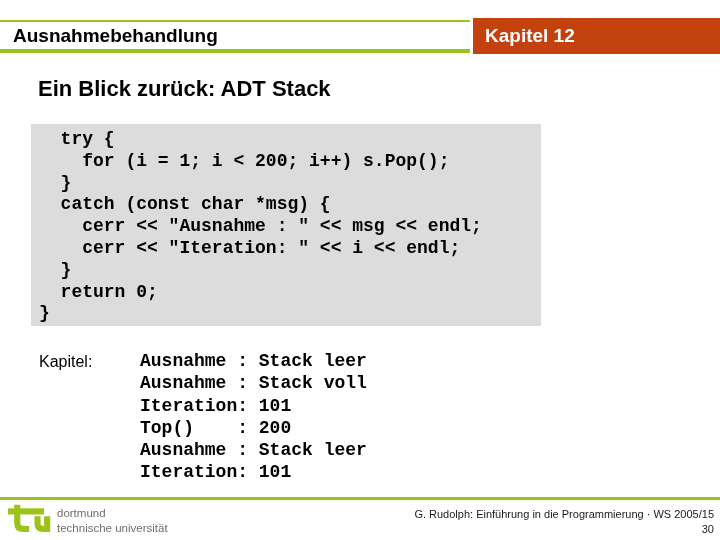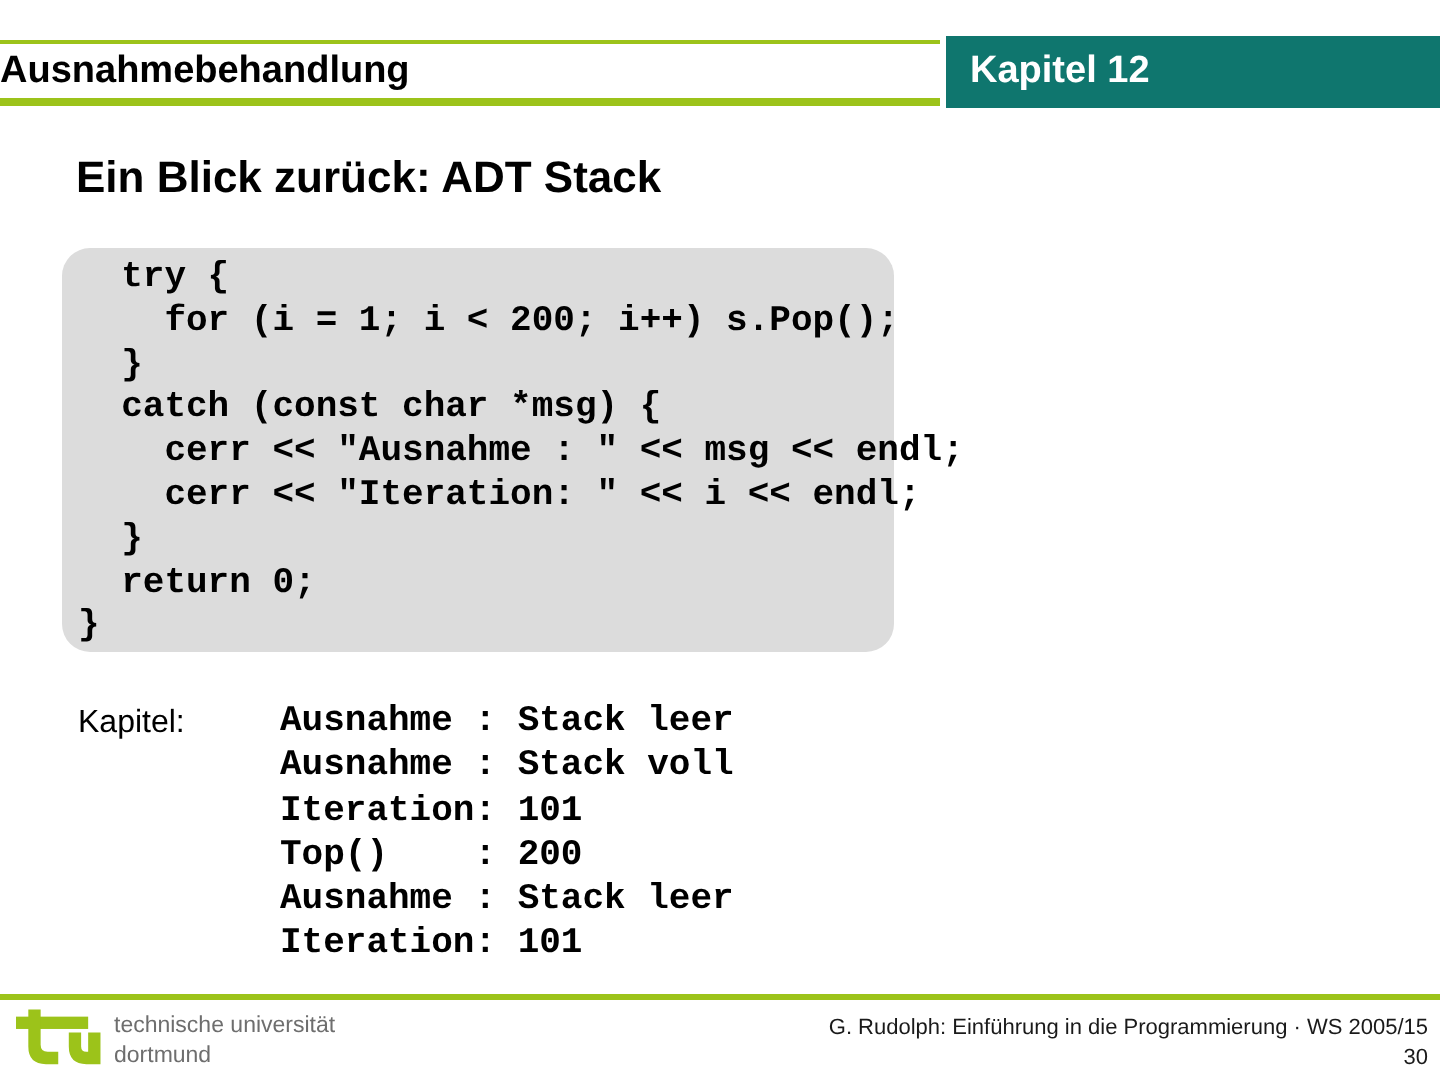--- a/index.html
+++ b/index.html
@@ -16,29 +16,30 @@
 
   
   .header-left {
     position: absolute;
     left: 0; top: 20px;
     width: 470px; height: 33px;
     background: #ffffff;
     border-top: 2px solid #9CC31A;
     border-bottom: 4px solid #9CC31A;
     line-height: 27px;
+    padding-left: 13px;
     font-size: 19px;
     font-weight: bold;
     color: #000;
   }
   .header-right {
     position: absolute;
     left: 473px; top: 18px;
     width: 247px; height: 36px;
-    background: #0f766e;
+    background: #c2410c;
     color: #ffffff;
     font-size: 19px;
     font-weight: bold;
     line-height: 36px;
     padding-left: 12px;
   }
 
   
   .subtitle {
     position: absolute;
@@ -50,24 +51,23 @@
     position: absolute;
     left: 240px; top: 99px;
     width: 253px;
     text-align: right;
     font-size: 16px;
     font-style: italic;
   }
   .code-box {
     position: absolute;
     left: 31px; top: 124px;
-    width: 416px; height: 202px;
+    width: 510px; height: 202px;
     background: #DCDCDC;
     padding: 5px 12px 0 8px;
-    border-radius: 14px;
   }
   .code-line, .out-line {
     font-family: "Liberation Mono", monospace;
     font-weight: bold;
     font-size: 18px;
     line-height: 21.8px;
     white-space: pre;
   }
   .output-label {
     position: absolute;
@@ -151,22 +151,22 @@
     <svg width="44" height="30" viewBox="0 0 50 34" xmlns="http://www.w3.org/2000/svg" aria-hidden="true">
       <g fill="#9CC31A">
         <rect x="0" y="6" width="41" height="7"></rect>
         <path d="M7,2 L7,23 Q7,33 17,33 L24,33 L24,26 L18,26 Q14,26 14,22 L14,2 Z"></path>
         <path d="M30,15 L30,23 Q30,33 40,33 L48,33 L48,15 L41,15 L41,26 L40,26 Q37,26 37,23 L37,15 Z"></path>
       </g>
     </svg>
   </div>
 
   <div class="uni-text">
+    <div>dortmund</div>
     <div>technische universität</div>
-    <div>dortmund</div>
   </div>
 
   <div class="footer-right">
     <div>G. Rudolph: Einführung in die Programmierung · WS 2005/15</div>
     <div>30</div>
   </div>
 
 </div>
 
 </body></html>

